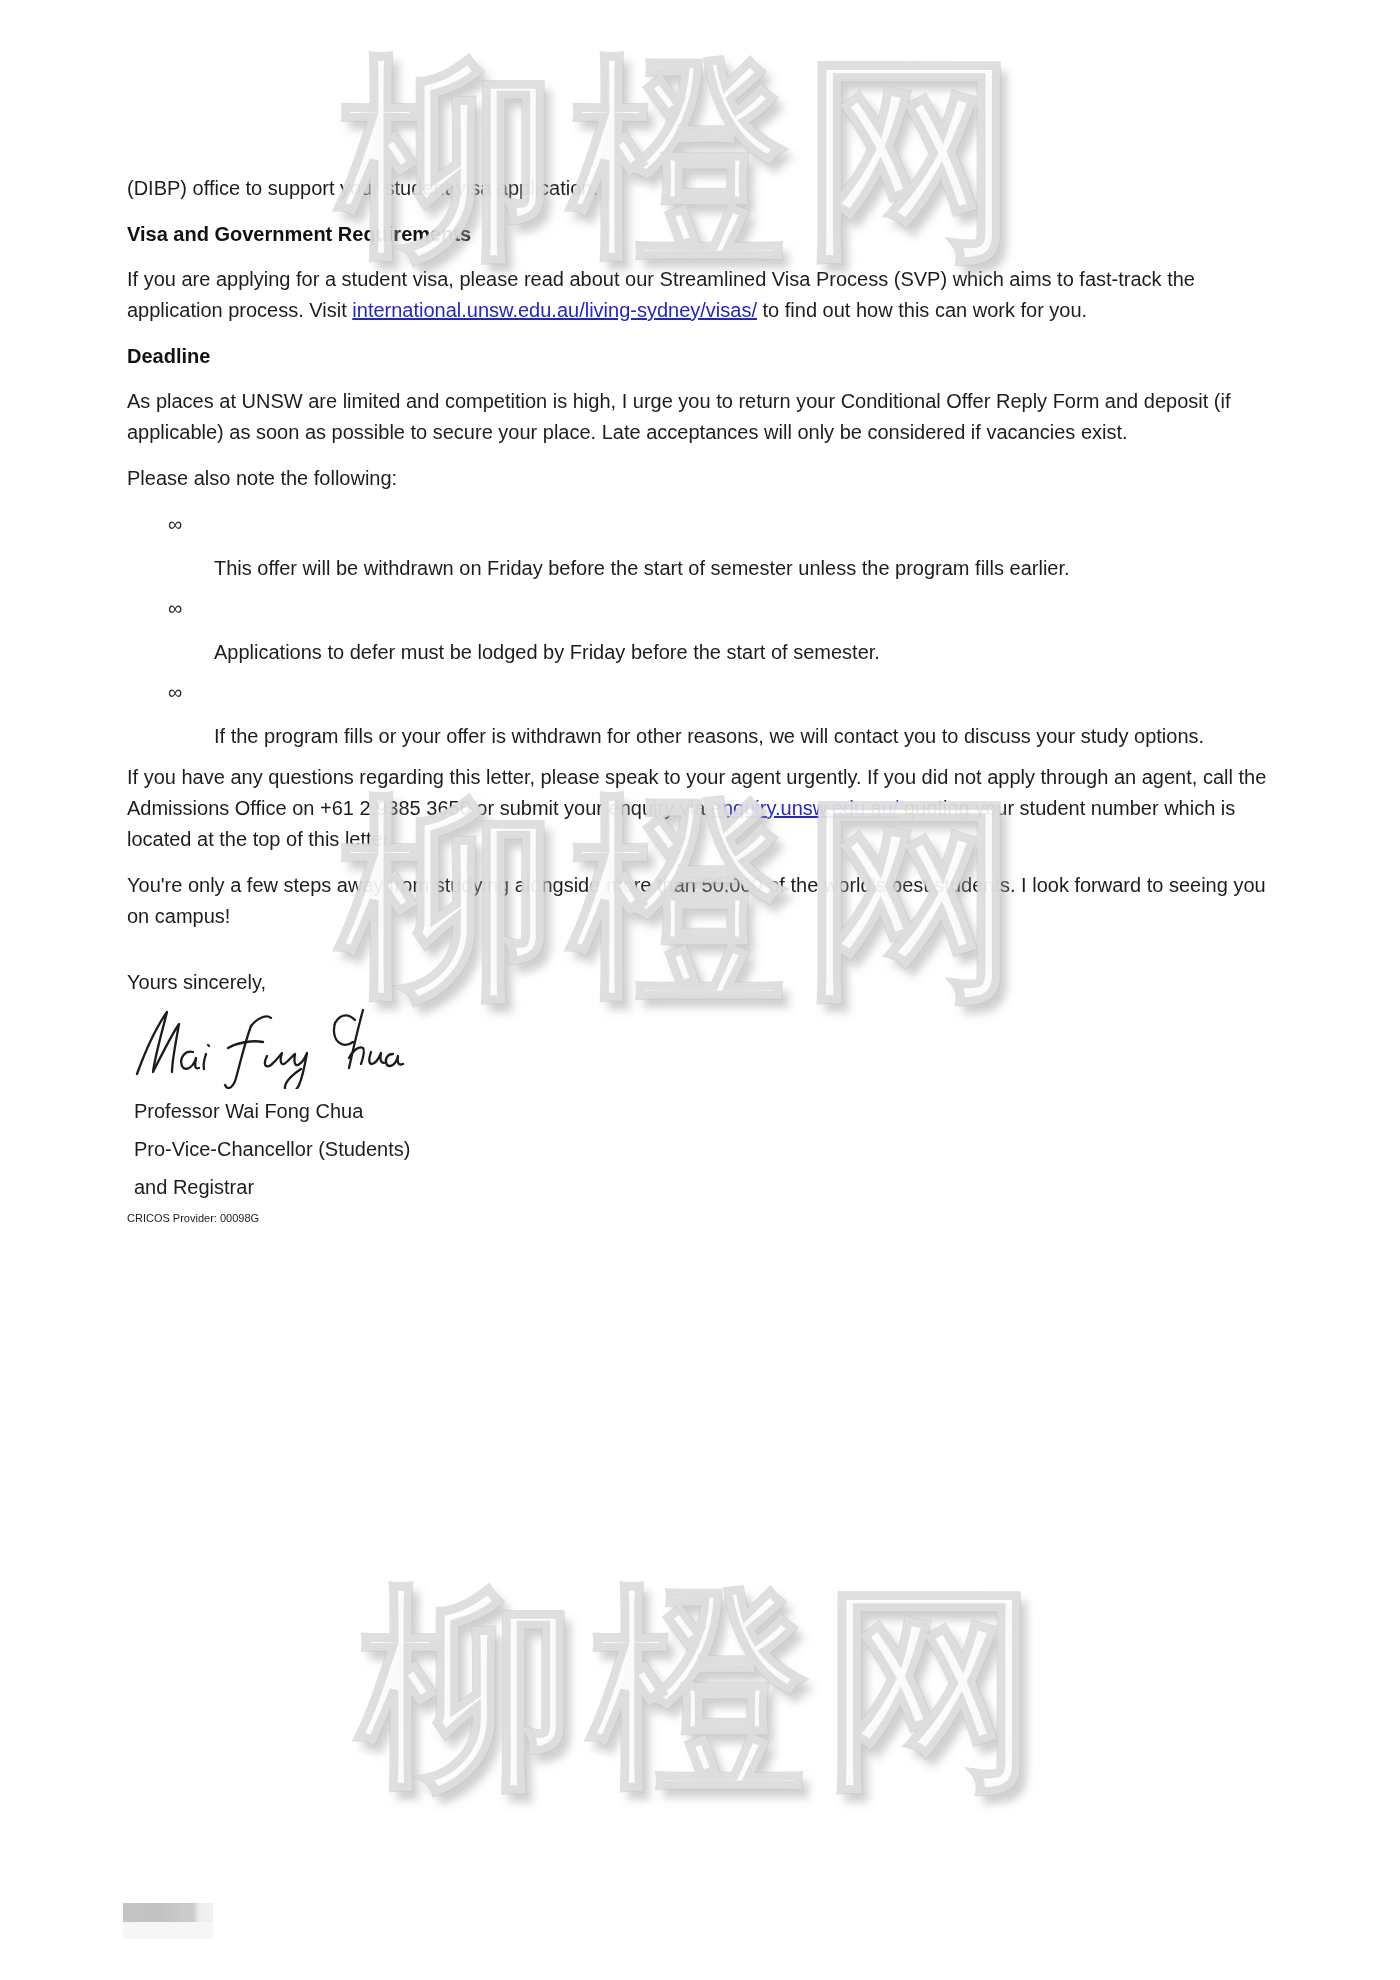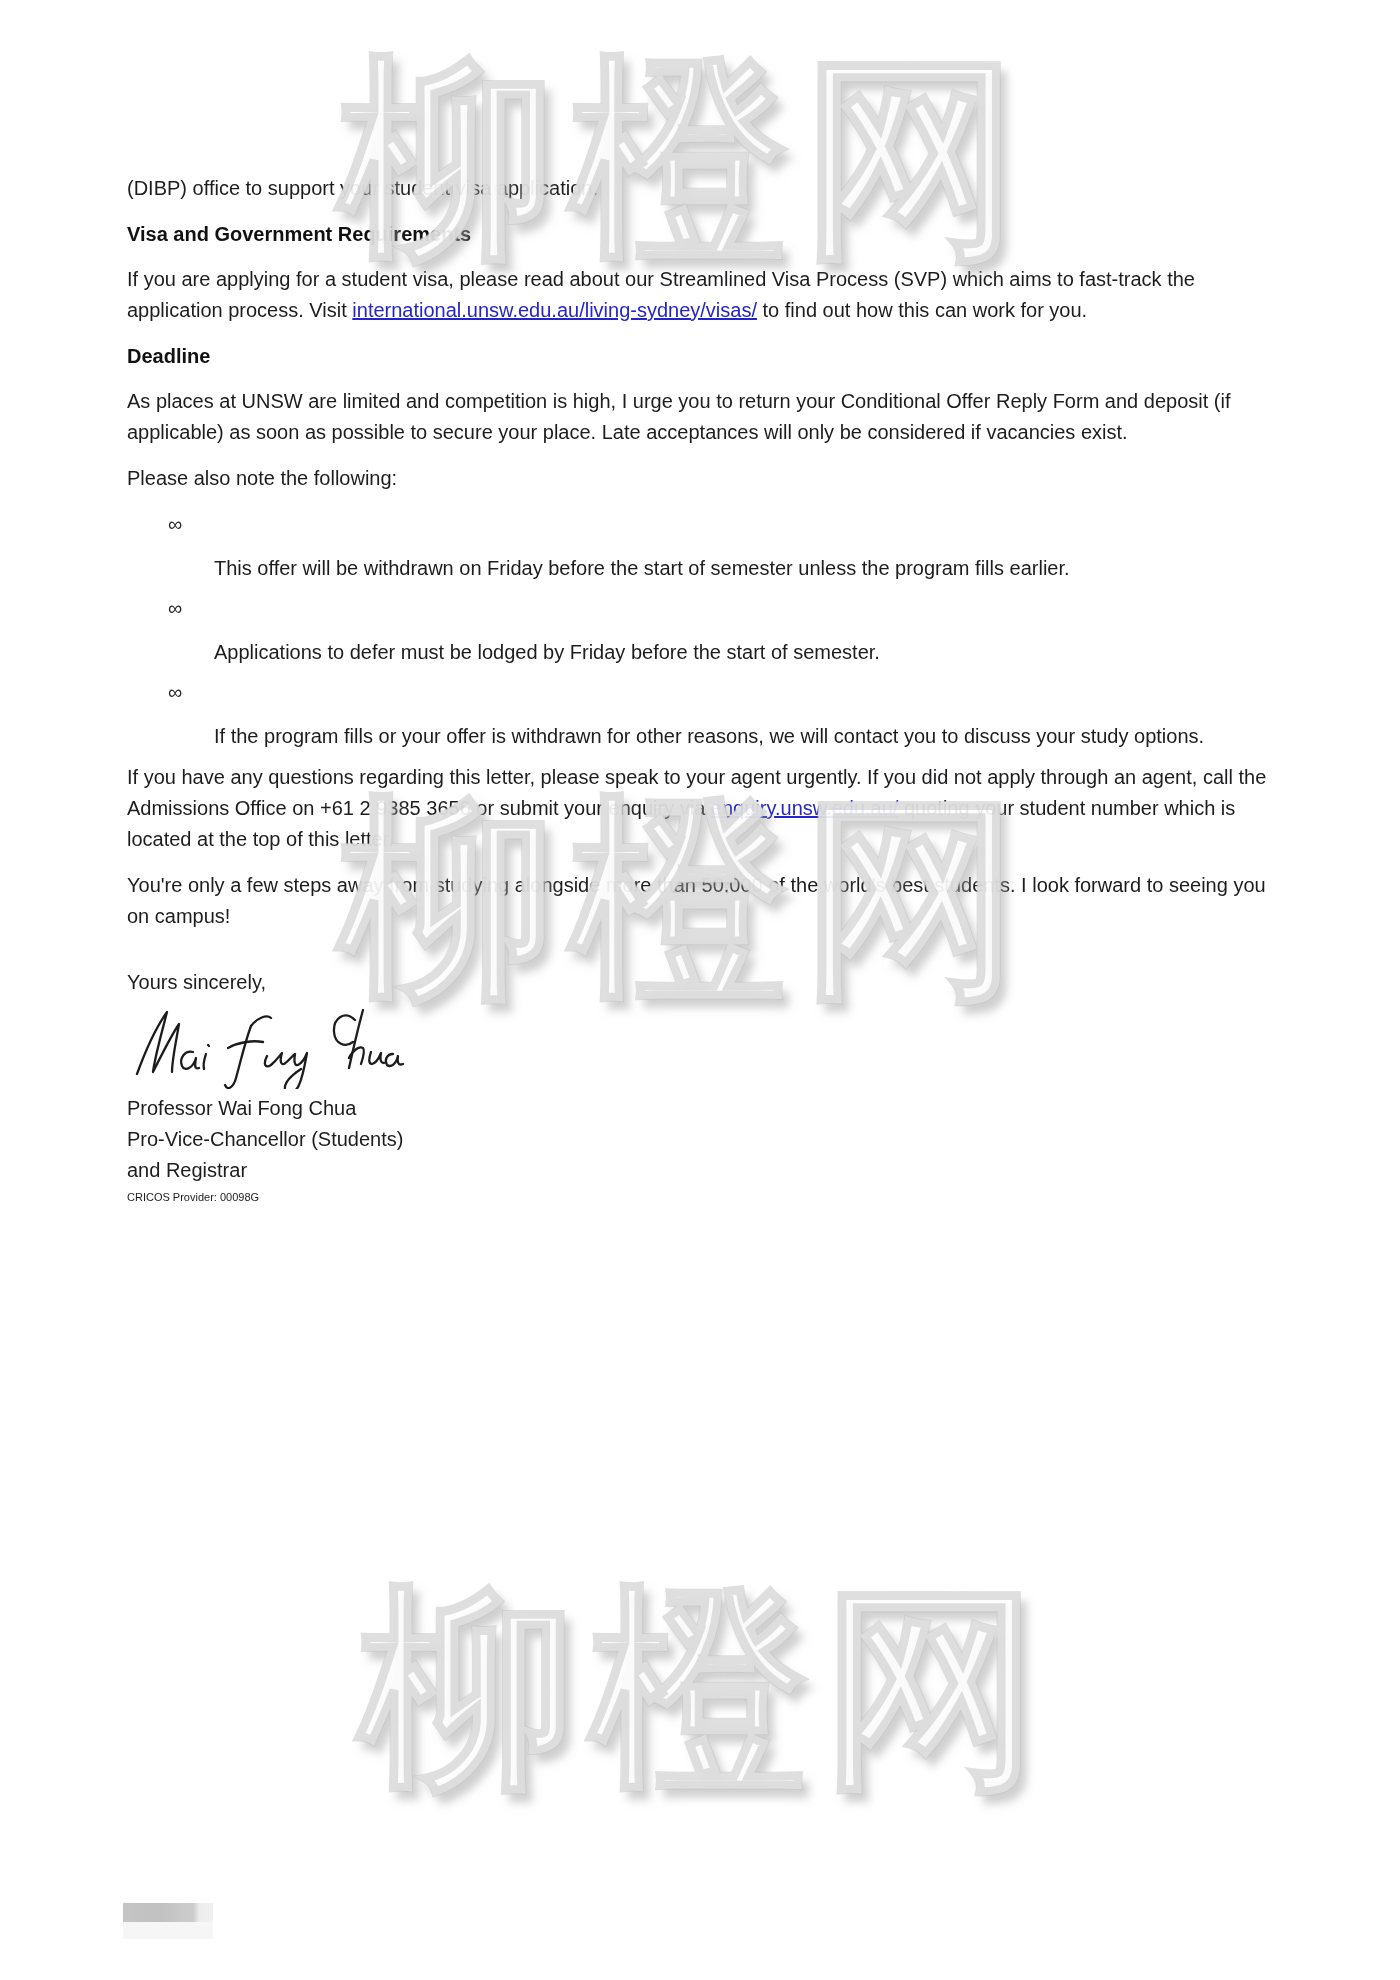--- a/index.html
+++ b/index.html
@@ -18,21 +18,21 @@
   .para{margin:10px 0 15px 0;}
   .heading{font-weight:bold;margin:5px 0 14px 0;color:#111;}
   .heading--more{margin:46px 0 14px 0;}
   a.doc-link{color:var(--link-color,#2424cb);text-decoration:underline;cursor:pointer;}
   ul.bullets{list-style:none;margin:11px 0 0 0;padding:0;}
   ul.bullets li{display:flex;align-items:flex-start;padding-left:41px;margin:0 0 9px 0;}
   .bullet-symbol{flex:0 0 46px;color:#2a2a2a;font-size:20px;}
   .bullet-text{flex:1;margin-top:44px;}
   .closing{margin:35px 0 0 0;}
   .signature-svg{display:block;margin:6px 0 4px 4px;}
-  .sig-line{margin:0;line-height:31px;}
+  .sig-line{margin:7px;line-height:31px;}
   .cricos{font-size:11px;line-height:16px;margin-top:3px;color:#1d1d1f;}
   .watermark{
     position:absolute;
     font-family:"DejaVu Sans","Liberation Sans",sans-serif;
     font-weight:bold;
     font-size:218px;line-height:1;letter-spacing:14px;white-space:nowrap;
     color:rgba(255,255,255,0.88);
     -webkit-text-stroke:2px rgba(196,196,196,0.55);
     text-shadow:7px 9px 9px rgba(162,162,162,0.5);
     pointer-events:none;user-select:none;

